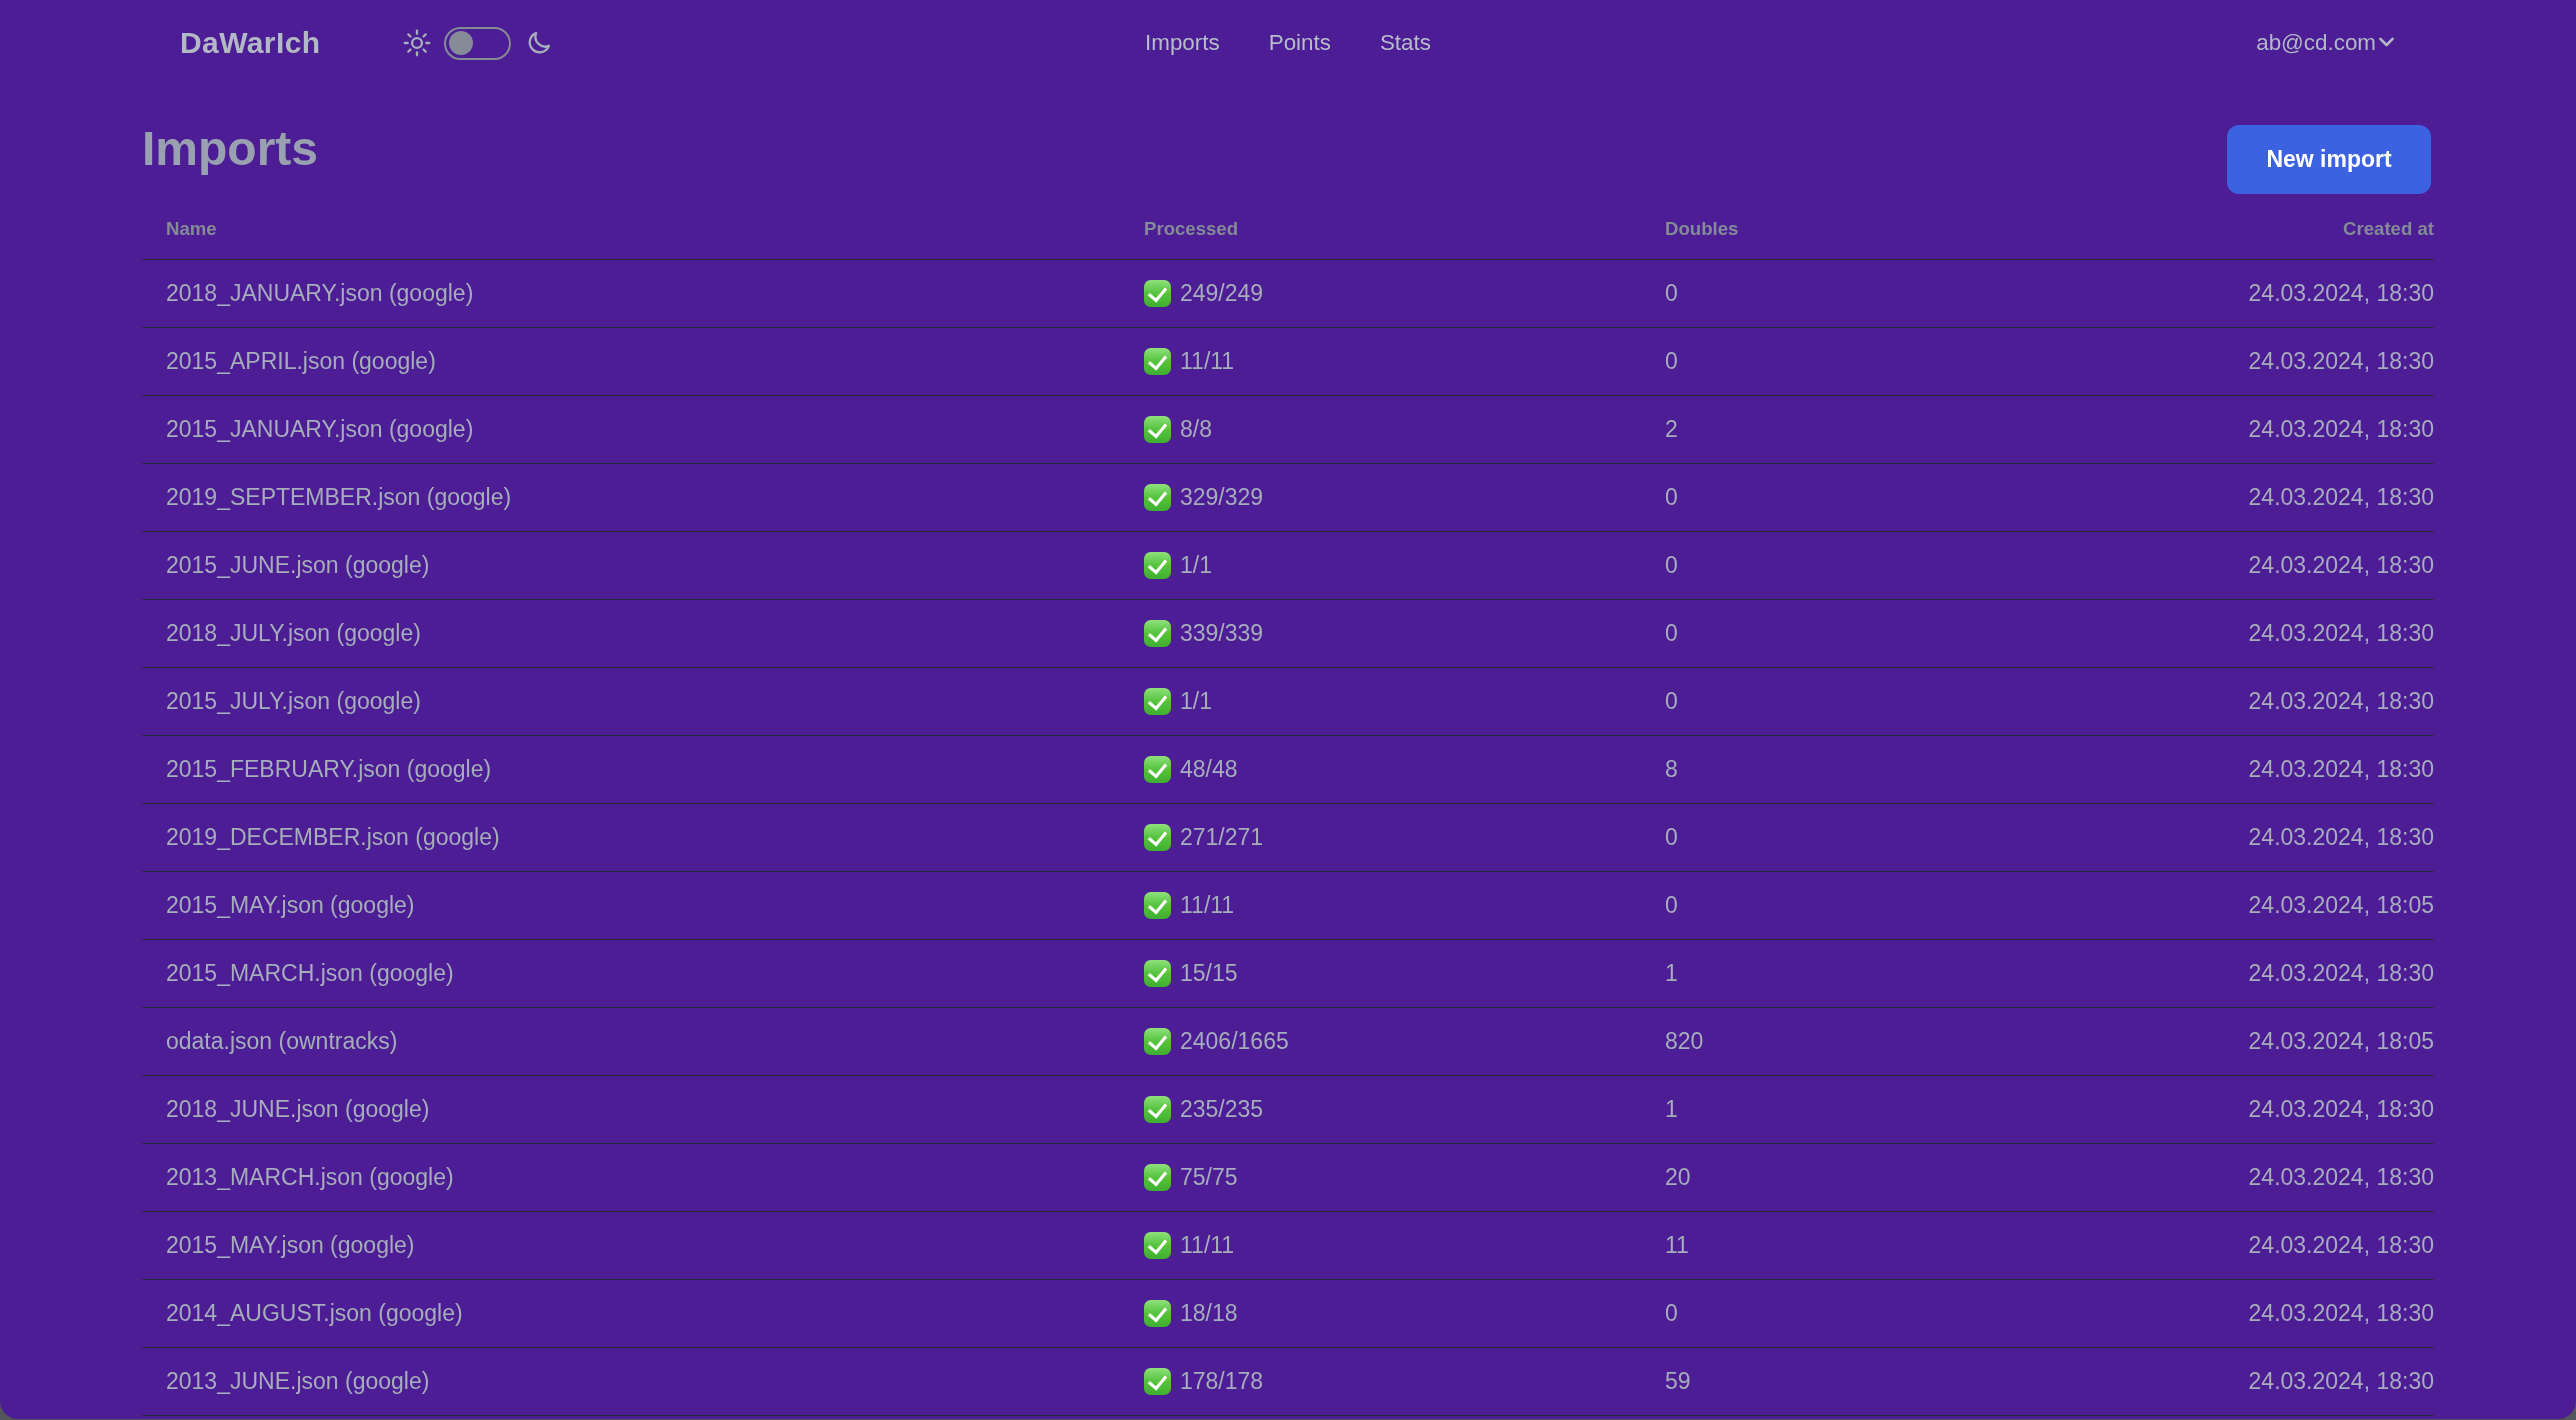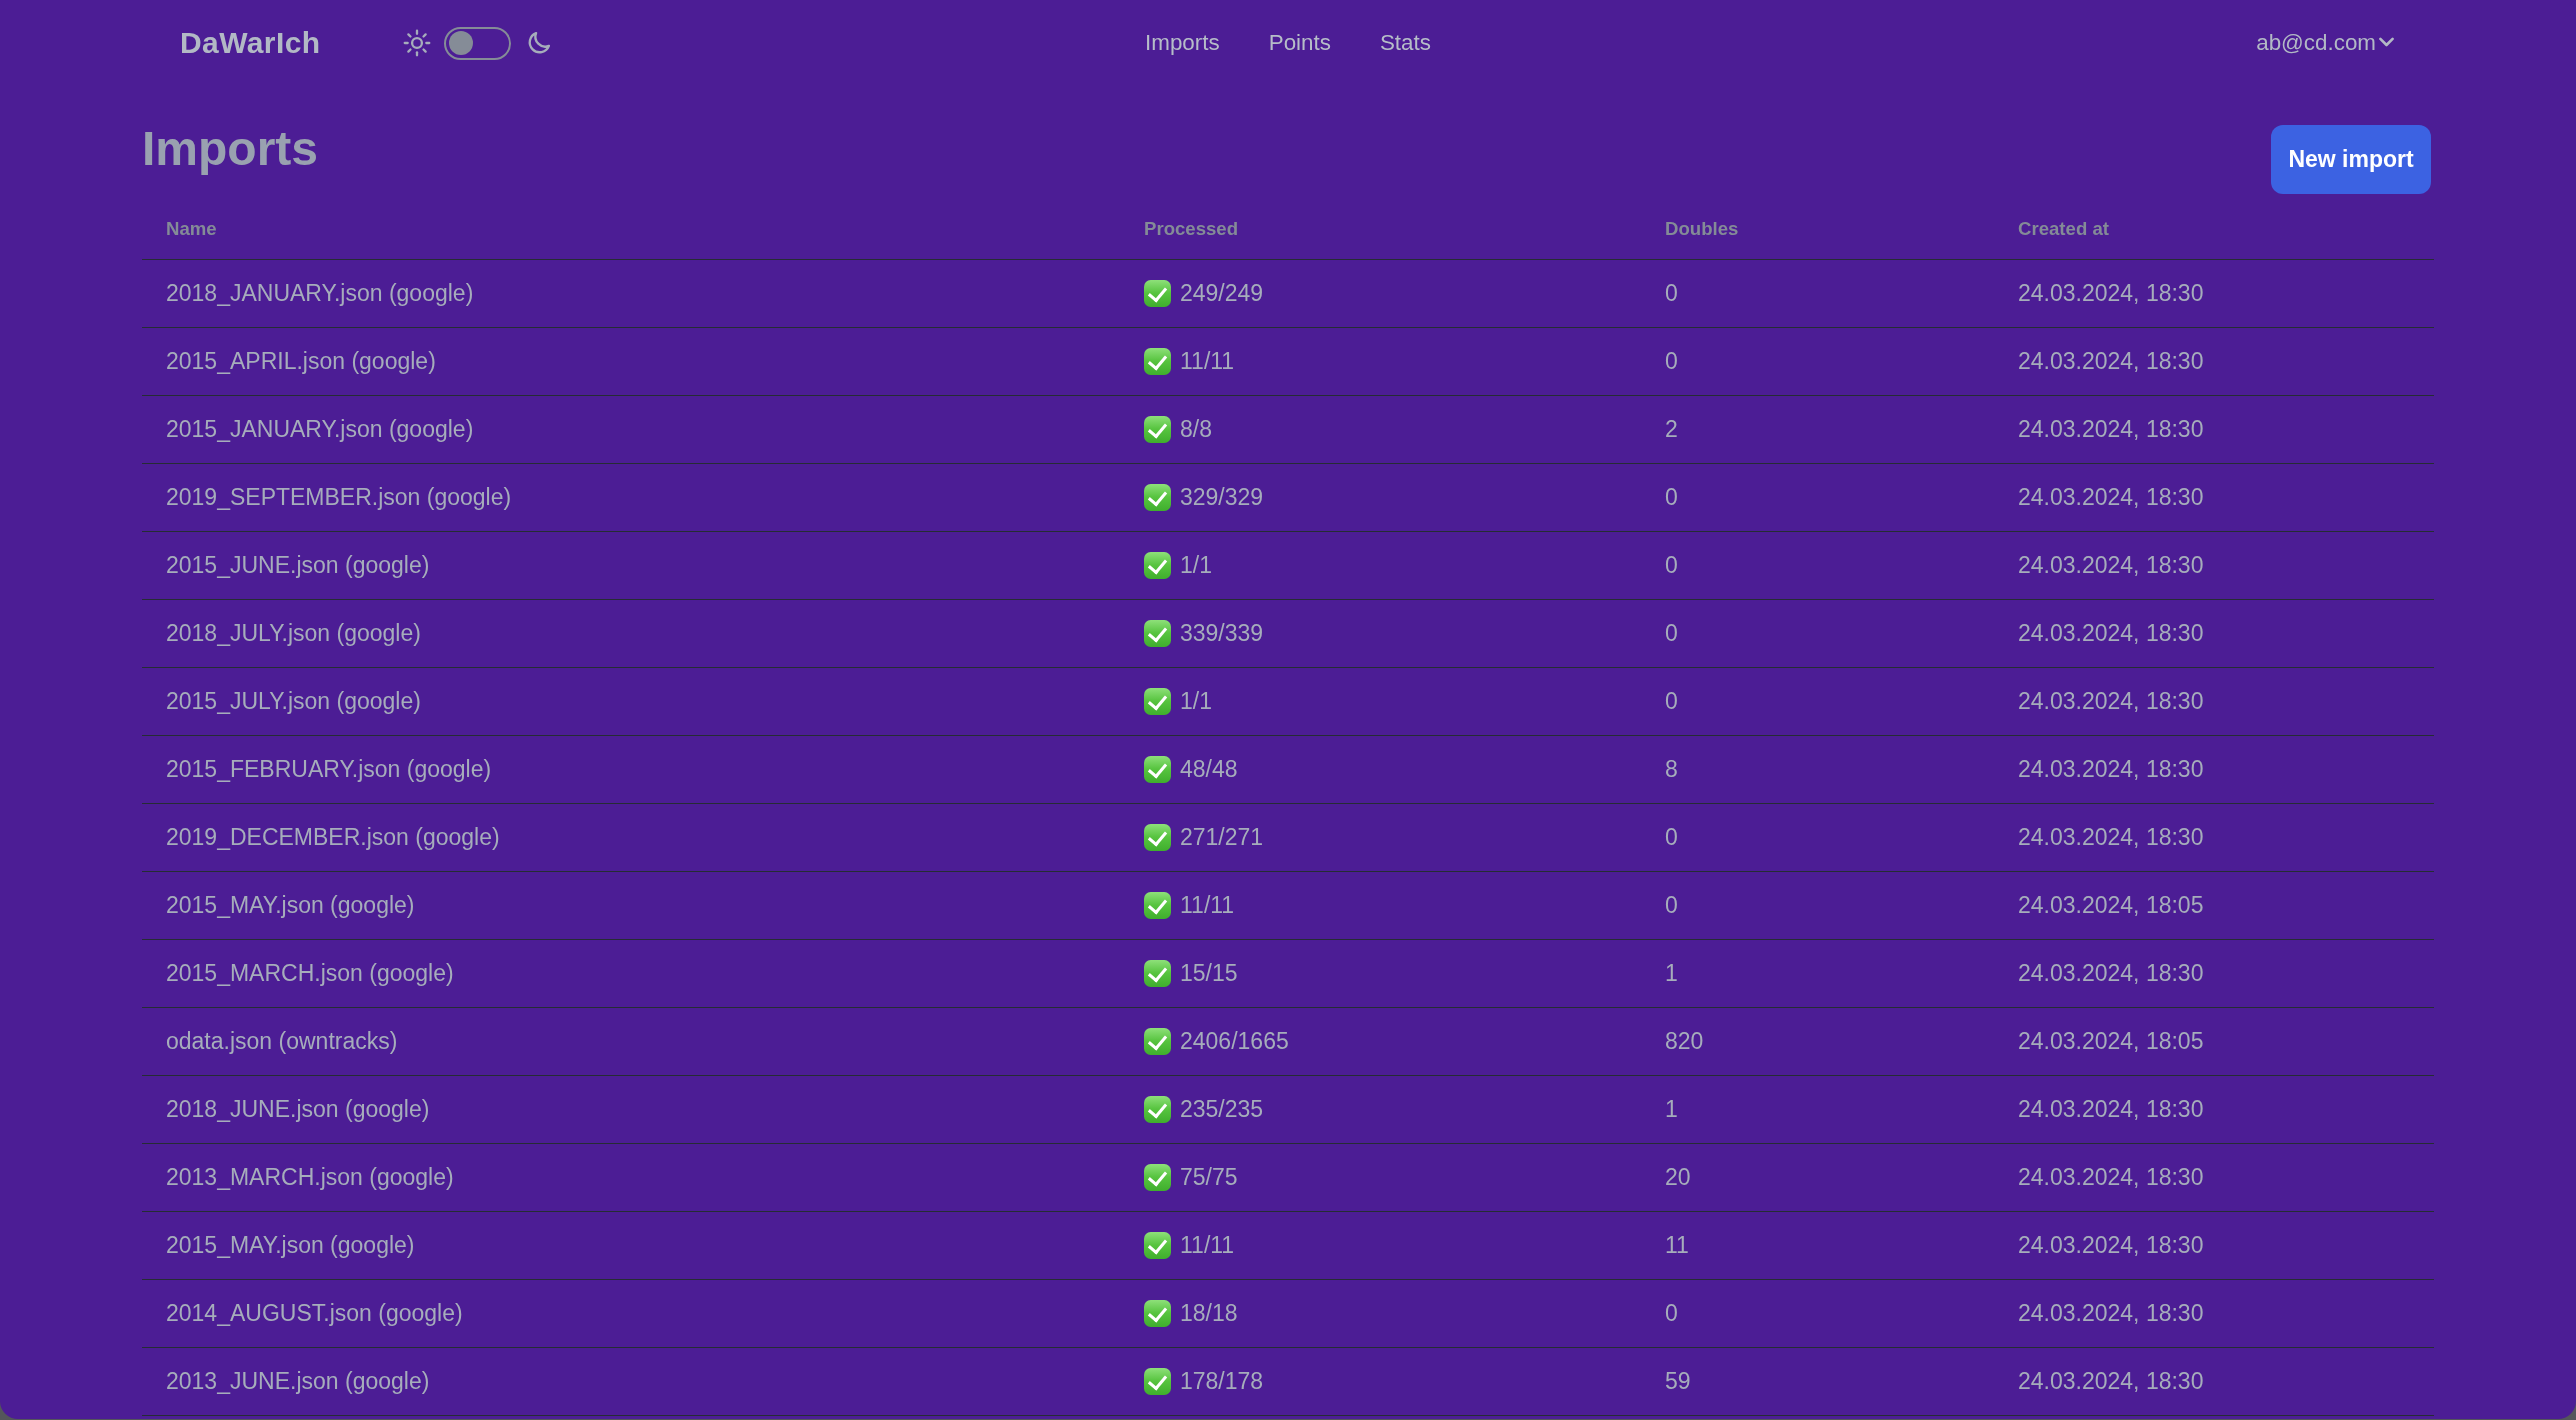--- a/index.html
+++ b/index.html
@@ -47,37 +47,37 @@
     display:flex; align-items:center; gap:0; cursor:pointer;
   }
   .user-email { font-size:22.4px; color:#b2b9c5; }
   
   .page-title {
     position:absolute; left:142px; top:125px;
     font-size:48px; font-weight:700; color:#99a1b0; line-height:1;
   }
   .btn-primary {
     position:absolute; right:145px; top:125px;
-    width:160px; height:69px; border:none; border-radius:12px;
+    width:204px; height:69px; border:none; border-radius:12px;
     background:#3c62e2; color:#ffffff;
     font-family:"Liberation Sans", sans-serif;
     font-size:23px; font-weight:600; cursor:pointer;
   }
   
   .table { position:absolute; left:142px; right:142px; top:198px; }
   .tr { display:flex; align-items:center; height:67px; border-bottom:1.5px solid #262c34;gap:48px; }
   .tr.head { height:61px; }
   .th {
     font-size:18.6px; font-weight:700; color:#848b97;
   }
   .td, .th { padding-left:24px; box-sizing:border-box; flex-shrink:0; }
   .col-name     { width:930px; }
   .col-processed{ width:473px; }
   .col-doubles  { width:305px; }
-  .col-created  { flex:1; }
+  .col-created  { flex:1;text-align:right; }
   .td { font-size:23px; color:#a6adbb; white-space:nowrap; }
   .td a { color:#a6adbb; text-underline-offset:3.7px; cursor:pointer; }
   .td .src { text-decoration:none; }
   .cell-processed { display:flex; align-items:flex-start; }
   .check {
     display:inline-block; width:27px; height:27px; border-radius:6.7px;
     background:linear-gradient(180deg,#8ee07a 0%, #57c43f 48%, #3fae2d 100%);
     position:relative; margin-right:9px; flex-shrink:0;
   }
   .check::after {

